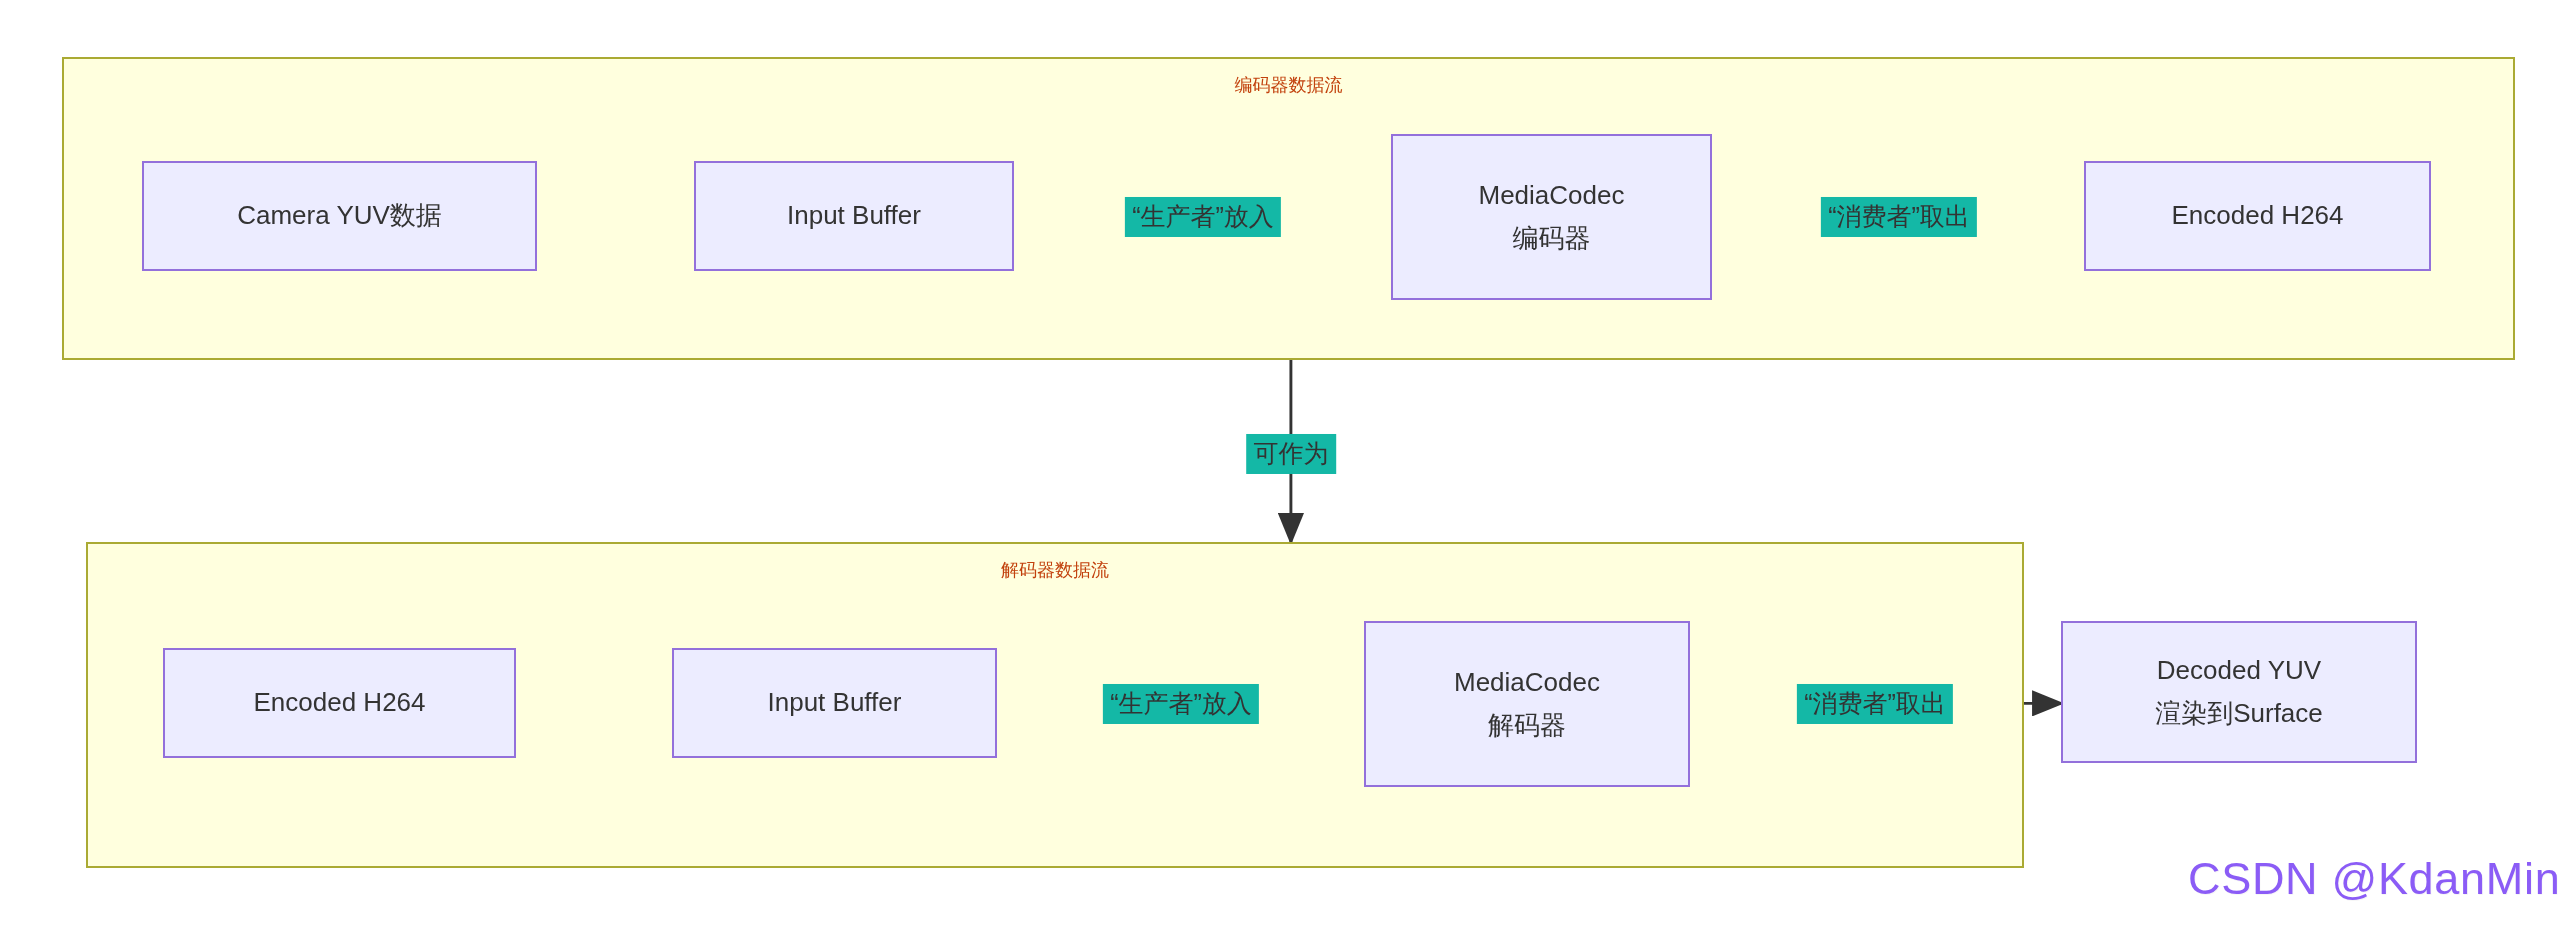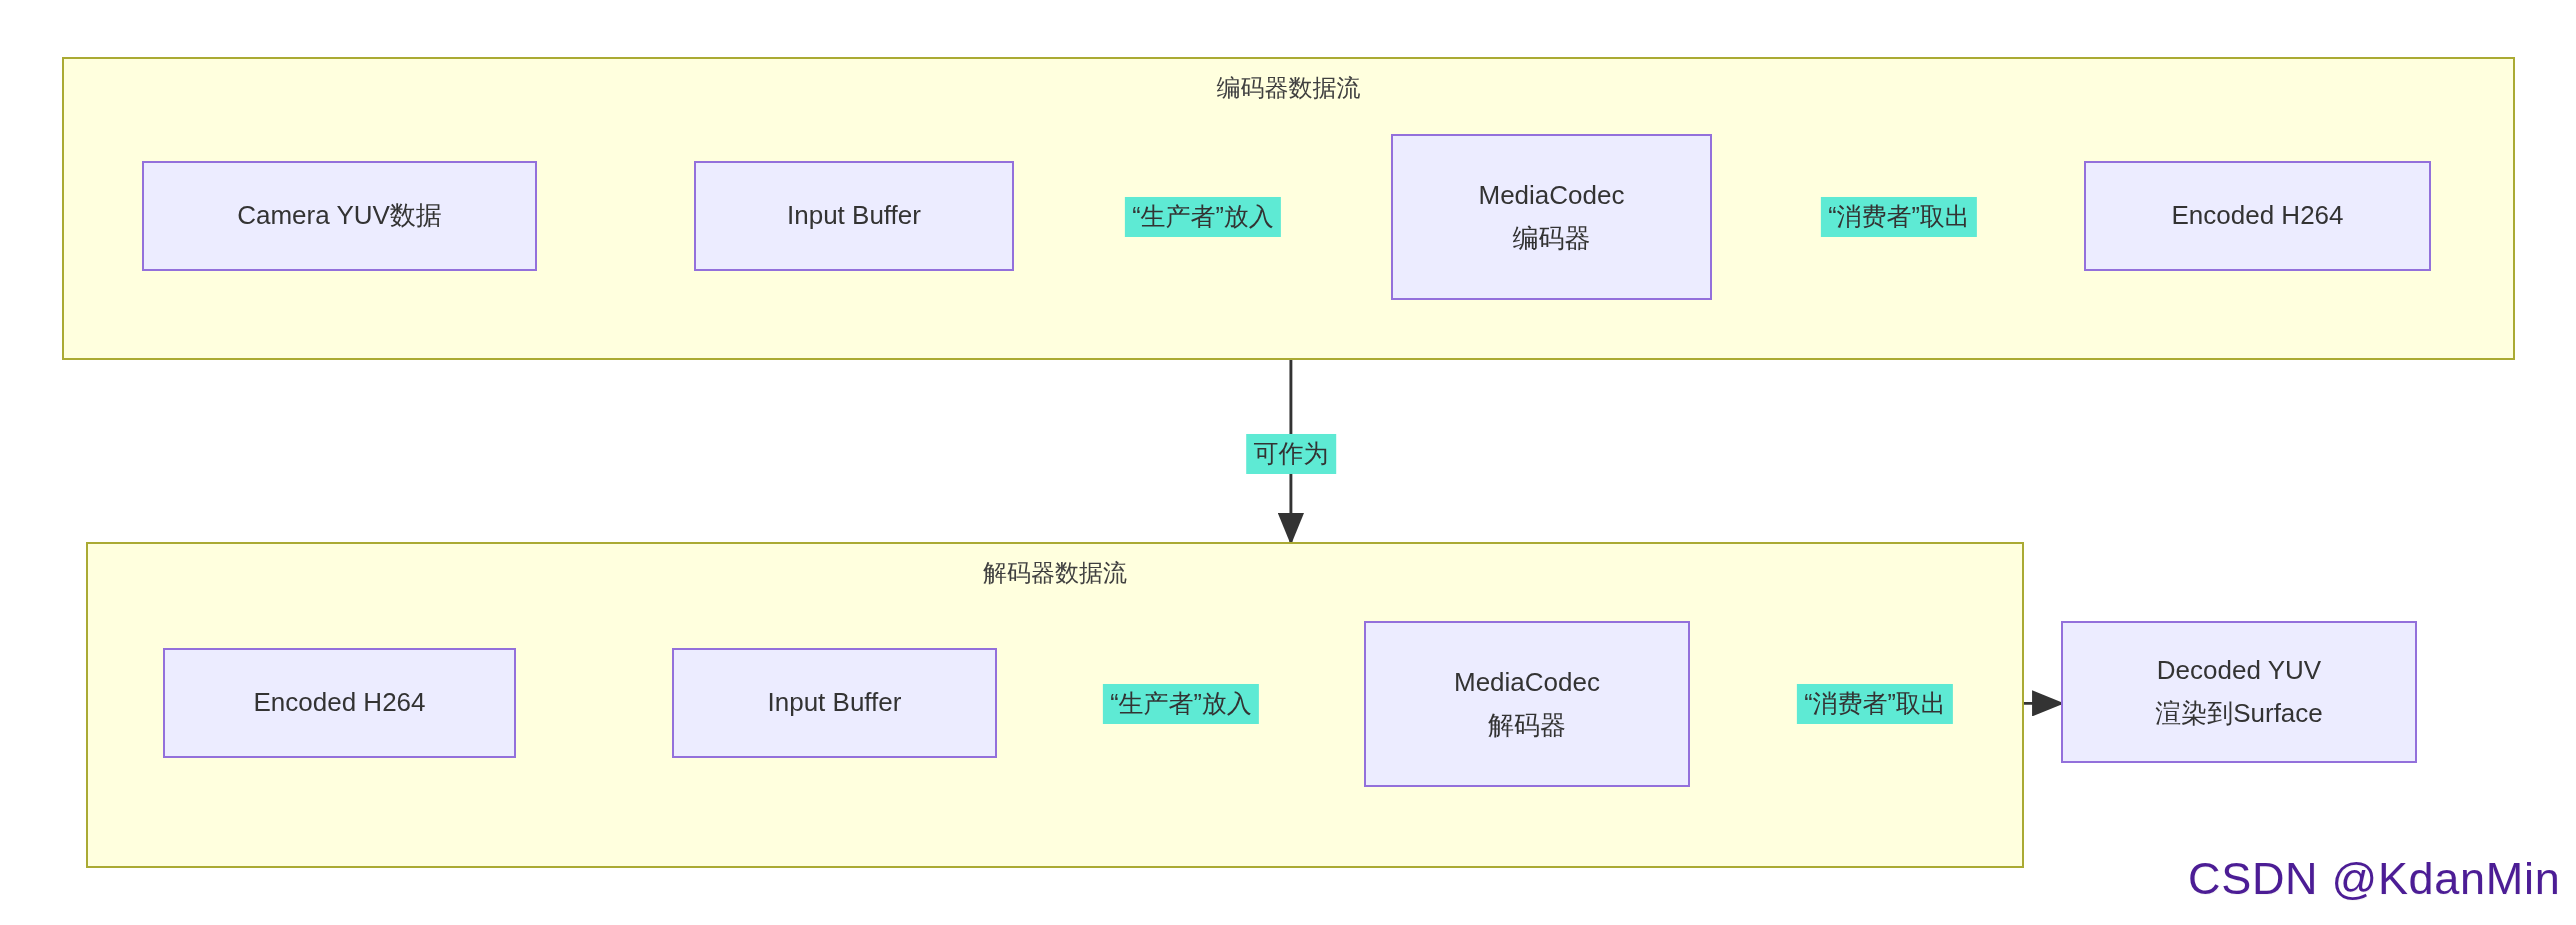--- a/index.html
+++ b/index.html
@@ -25,22 +25,22 @@
     position: absolute;
     background: #ffffde;
     border: 2.9px solid #aaaa33;
     box-sizing: border-box;
   }
   .subgraph-title {
     position: absolute;
     left: 0;
     right: 0;
     text-align: center;
-    color: #404040;
-    font-size: 24px;
+    color: #c2410c;
+    font-size: 18px;
     line-height: 1;
     white-space: nowrap;
   }
 
   
   .node {
     position: absolute;
     background: #ececff;
     border: 2.9px solid #9370db;
     box-sizing: border-box;
@@ -61,34 +61,34 @@
     left: 0;
     top: 0;
     width: 2576px;
     height: 925px;
     pointer-events: none;
   }
 
   
   .edge-label {
     position: absolute;
-    background: #5eead4;
+    background: #14b8a6;
     color: #333333;
     font-size: 25px;
     line-height: 1.25;
     padding: 4.4px 7.3px;
     white-space: nowrap;
     transform: translate(-50%, -50%);
     text-align: center;
   }
 
   
   #watermark {
     position: absolute;
-    color: #4c1d95;
+    color: #8b5cf6;
     font-size: 45px;
     line-height: 1;
     white-space: nowrap;
     letter-spacing: 0.7px;
     text-shadow: 0.7px 0.7px 0 #f6f6f6;
   }
 </style>
 </head>
 <body>
 

